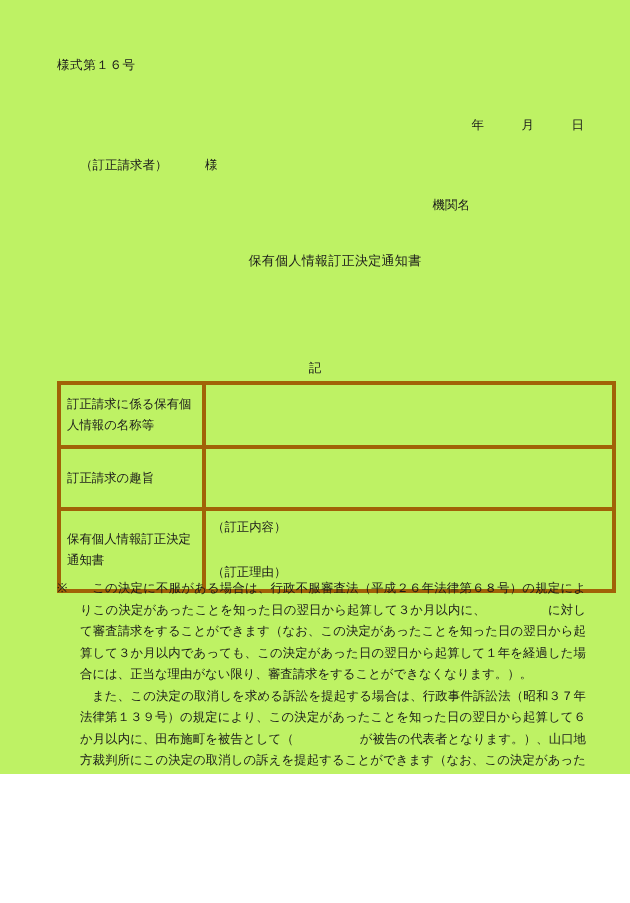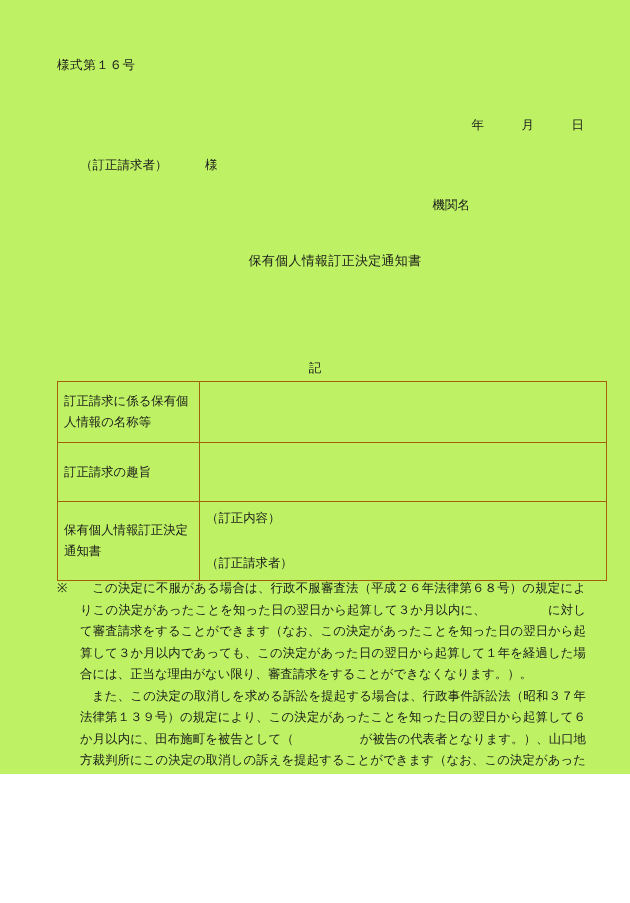--- a/index.html
+++ b/index.html
@@ -96,21 +96,21 @@
   }
   table.main-table {
     position: absolute;
     left: 57px;
     top: 381px;
     width: 529px;
     border-collapse: collapse;
     table-layout: fixed;
   }
   table.main-table td {
-    border: 1px solid #a16207;
+    border: 4px solid #a16207;
     font-size: 12.4px;
     line-height: 21px;
     padding: 5px 4px 5px 6px;
     vertical-align: middle;
   }
   td.label-cell {
     width: 131px;
   }
   td.value-cell {
     width: 396px;
@@ -197,21 +197,21 @@
         <td class="value-cell"></td>
       </tr>
       <tr class="row2">
         <td class="label-cell">訂正請求の趣旨</td>
         <td class="value-cell"></td>
       </tr>
       <tr class="row3">
         <td class="label-cell">保有個人情報訂正決定通知書</td>
         <td class="value-cell">
           <span class="sub-entry">（訂正内容）</span>
-          <span class="sub-entry">（訂正請求者）</span>
+          <span class="sub-entry">（訂正理由）</span>
         </td>
       </tr>
     </tbody>
   </table>
 
   <div class="notes">
     <p class="note-para first"><span class="note-marker">※</span><span class="gap-s"></span><span>この決定に不服がある場合は、行政不服審査法（平成２６年法律第６８号）の規定によりこの決定があったことを知った日の翌日から起算して３か月以内に、</span><span class="gap-blank-authority"></span><span>に対して審査請求をすることができます（なお、この決定があったことを知った日の翌日から起算して３か月以内であっても、この決定があった日の翌日から起算して１年を経過した場合には、正当な理由がない限り、審査請求をすることができなくなります。）。</span></p>
 
     <p class="note-para second"><span>また、この決定の取消しを求める訴訟を提起する場合は、行政事件訴訟法（昭和３７年法律第１３９号）の規定により、この決定があったことを知った日の翌日から起算して６か月以内に、田布施町を被告として（</span><span class="gap-blank-rep"></span><span>が被告の代表者となります。）、山口地方裁判所にこの決定の取消しの訴えを提起することができます（なお、この決定があったことを知った日の翌日から起算して６か月以内であっても、この決定の日の翌日から起算して１年を経過した場合には、正当な理由がない限り、この決定の取消しの訴えを提起することができなくなります。）。</span></p>
 

